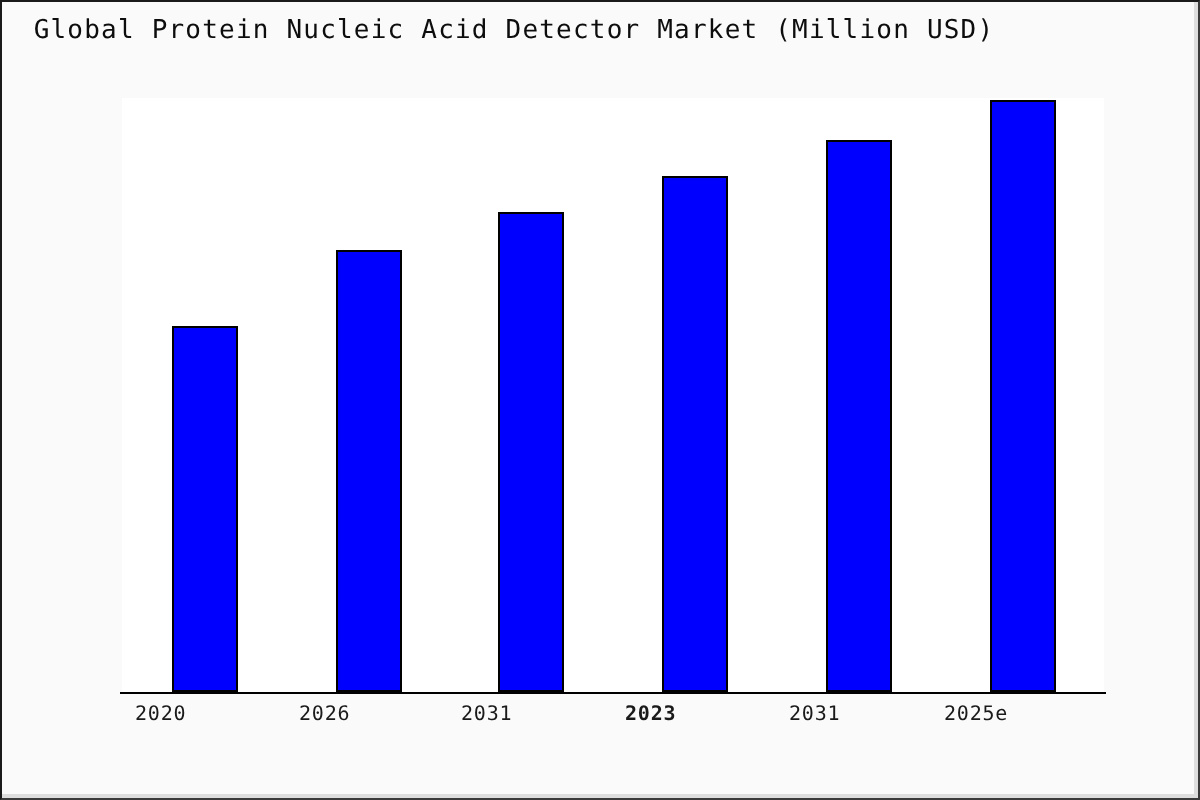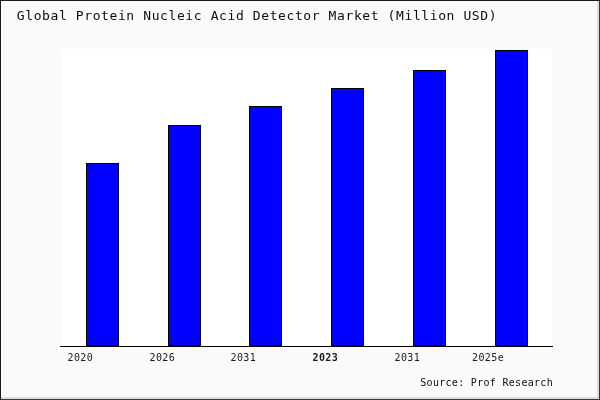--- a/index.html
+++ b/index.html
@@ -128,15 +128,14 @@
 
   <div id="x-tick-labels">
       <div class="x-tick-label" style="left: 6.5px;">2020</div>
       <div class="x-tick-label" style="left: 88.5px;">2026</div>
       <div class="x-tick-label" style="left: 169.5px;">2031</div>
       <div class="x-tick-label" style="left: 251.5px; font-weight: bold;">2023</div>
       <div class="x-tick-label" style="left: 333.5px;">2031</div>
       <div class="x-tick-label" style="left: 411px;">2025e</div>
     </div>
 
-  <div id="source-note">Source: Prof Research</div>
 
 </div>
 
 </body></html>

